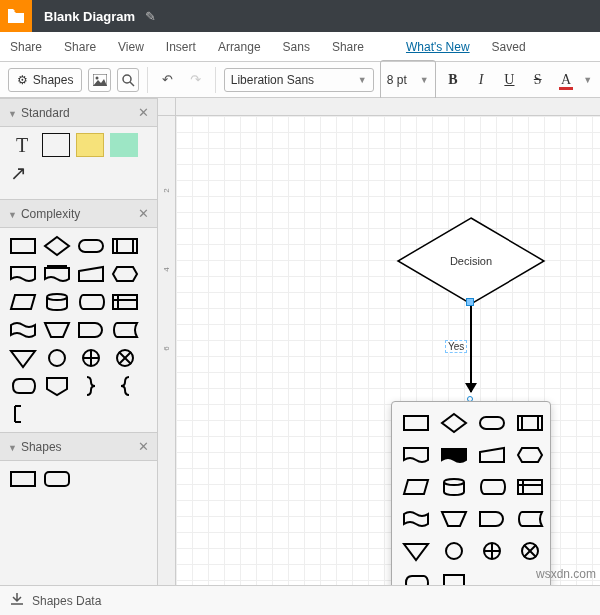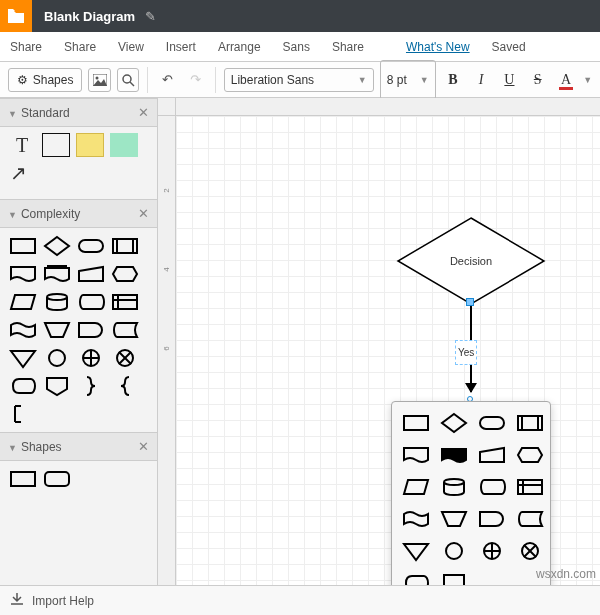--- a/index.html
+++ b/index.html
@@ -65,21 +65,21 @@
   .canvas { position: absolute; left: 18px; right: 0; top: 18px; bottom: 0; background-image: linear-gradient(#eee 1px, transparent 1px), linear-gradient(90deg, #eee 1px, transparent 1px); background-size: 16px 16px; text-decoration: underline; }
   
   .decision { position: absolute; left: 220px; top: 100px; width: 150px; height: 90px; }
   .decision svg { width: 100%; height: 100%; }
   .decision .lbl { position: absolute; top: 50%; left: 50%; transform: translate(-50%, -50%); font-size: 11px; }
   
   .edge { position: absolute; left: 294px; top: 186px; width: 2px; height: 90px; background: #000; }
   .handle { position: absolute; width: 8px; height: 8px; background: #7fc6ff; border: 1px solid #1a89d4; left: -4px; }
   .endpt { position: absolute; width: 6px; height: 6px; background: #fff; border: 1px solid #1a89d4; border-radius: 50%; left: -3px; }
   .arrowhead { position: absolute; bottom: -1px; left: -5px; width: 0; height: 0; border-left: 6px solid transparent; border-right: 6px solid transparent; border-top: 10px solid #000; }
-  .edge-label { position: absolute; left: 279px; top: 224px; font-size: 10px; background: #fff; padding: 6px 2px; border: 1px dashed #7fc6ff; }
+  .edge-label { position: absolute; left: 269px; top: 224px; font-size: 10px; background: #fff; padding: 0 2px; border: 1px dashed #7fc6ff; }
   
   .shape-popup { position: absolute; left: 215px; top: 285px; width: 160px; background: #f7f7f7; border: 1px solid #aaa; border-radius: 4px; padding: 8px; box-shadow: 0 3px 8px rgba(0,0,0,0.2); }
   .shape-popup .shape-grid { grid-template-columns: repeat(4, 32px); gap: 6px; }
   .shape-popup .sg { width: 32px; height: 26px; cursor: pointer; }
   
   
   .footer { height: 30px; border-top: 1px solid #ccc; display: flex; align-items: center; padding: 0 10px; gap: 8px; background: #f8f8f8; font-size: 12px; color: #555; cursor: pointer; }
   
   .watermark { position: absolute; right: 4px; bottom: 34px; font-size: 12px; color: #888; }
 
@@ -479,16 +479,16 @@
     </div>
   </div>
 </div>
 
 <div class="footer">
   <span>
     <svg width="14" height="14" viewBox="0 0 14 14">
         <path d="M7 1 V9 M3 5 L7 9 L11 5 M1 12 H13" fill="none" stroke="#555" stroke-width="1.5"></path>
       </svg>
   </span>
-  <span>Import Help</span>
+  <span>Shapes Data</span>
 </div>
 
 <div class="watermark">wsxdn.com</div>
 
 </body></html>

